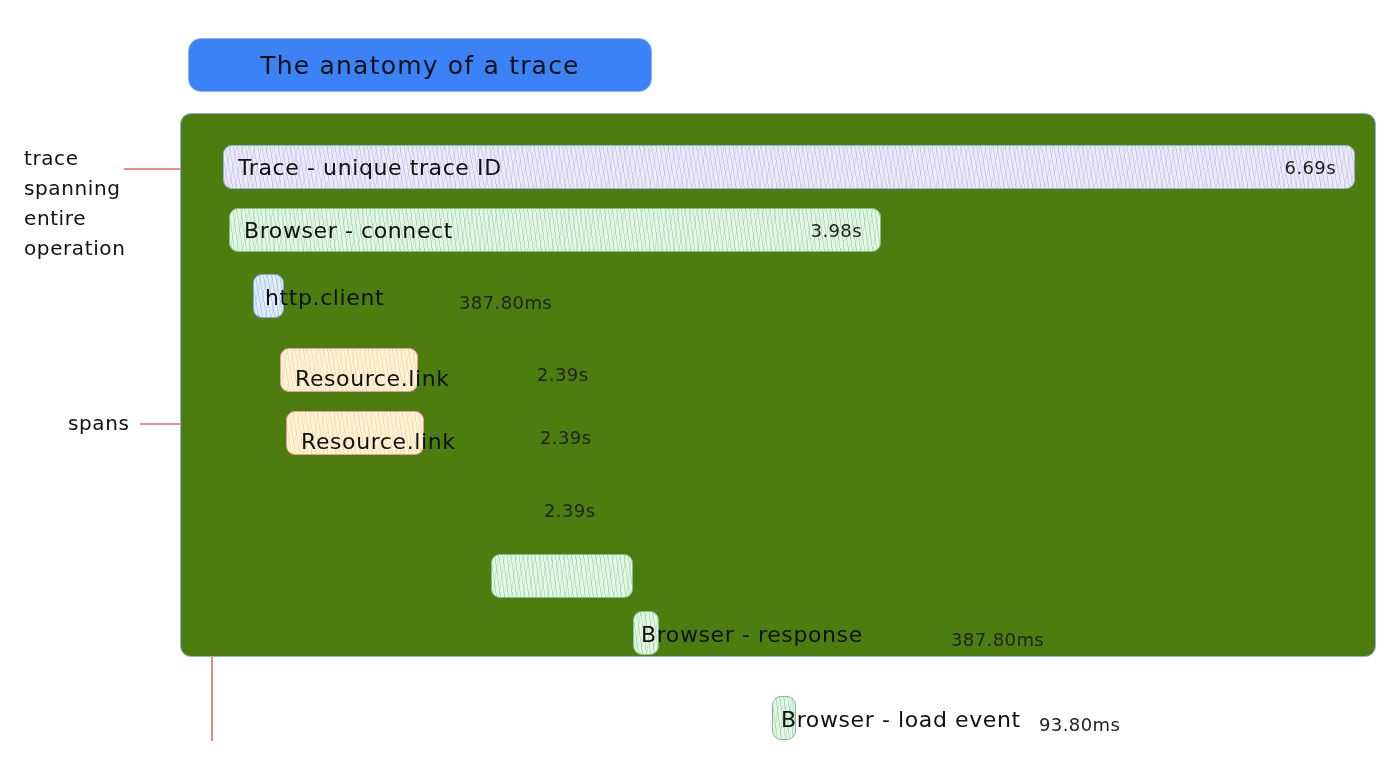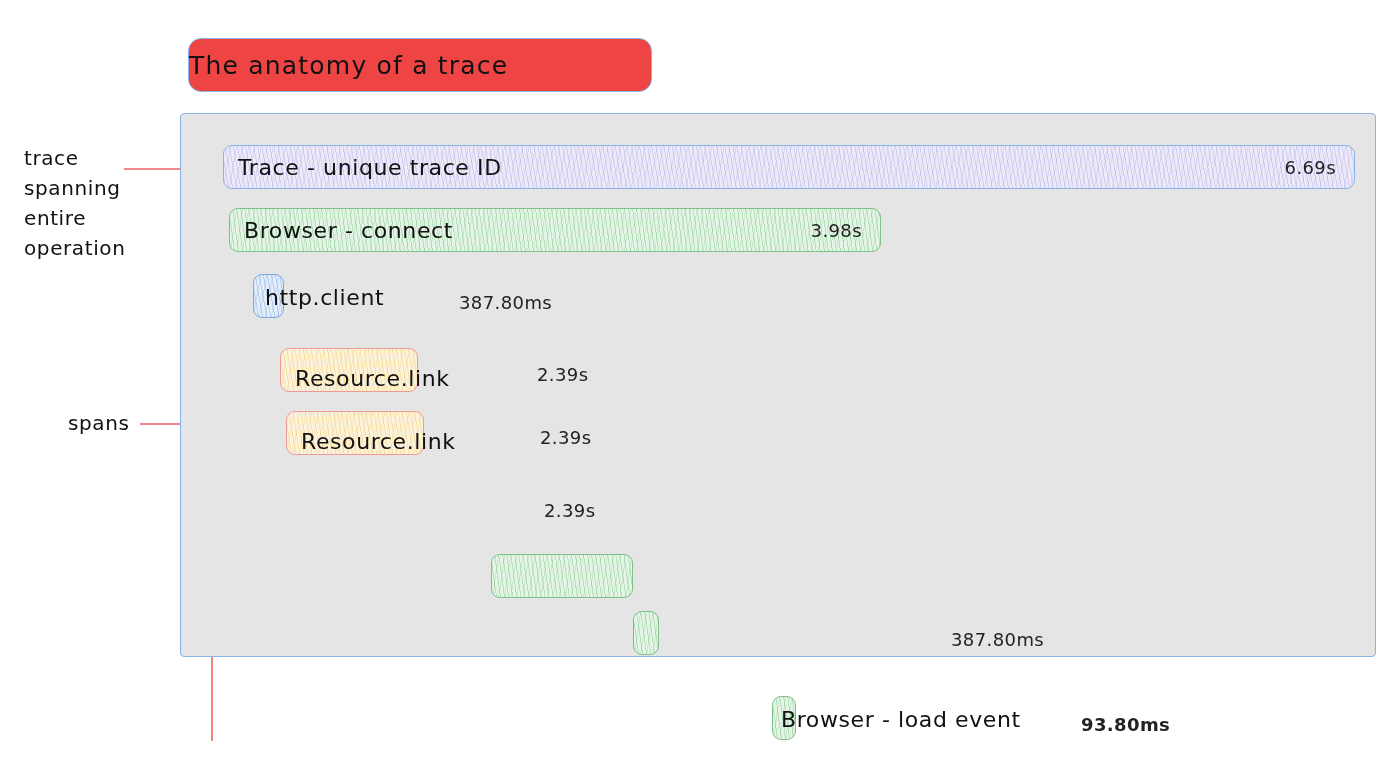--- a/index.html
+++ b/index.html
@@ -25,43 +25,43 @@
 
   
   #title-card {
     position: absolute;
     left: 188px;
     top: 38px;
     width: 464px;
     height: 54px;
     border: 1.6px solid #8ab4e8;
     border-radius: 13px;
-    background: #ef4444;
+    background: #3b82f6;
     display: flex;
     align-items: center;
-    justify-content: flex-start;
+    justify-content: center;
     box-sizing: border-box;
   }
   #title-card .t {
     font-size: 25px;
     color: #111;
     letter-spacing: 1.2px;
   }
 
   
   #trace-container {
     position: absolute;
     left: 180px;
     top: 113px;
     width: 1196px;
     height: 544px;
     border: 1.6px solid #8ab4e8;
-    border-radius: 4px;
+    border-radius: 11px;
     box-sizing: border-box;
-    background: #e5e5e5;
+    background: #4d7c0f;
   }
 
   
   .bar {
     position: absolute;
     box-sizing: border-box;
     border-radius: 9px;
     display: flex;
     align-items: center;
     height: 44px;
@@ -196,19 +196,20 @@
   <div class="bar fill-yellow" style="left:105px; top:297px; width:138px;">
     <span class="label hand">Resource.link</span>
   </div>
   <span class="dur-out hand" style="left:359px; top:313px;">2.39s</span>
 
   <span class="dur-out hand" style="left:363px; top:386px;">2.39s</span>
 
   <div class="bar fill-green" style="left:310px; top:440px; width:142px;"></div>
 
   <div class="bar fill-green" style="left:452px; top:497px; width:26px;"></div>
+  <span class="overflow-label hand" style="left:460px; top:508px;">Browser - response</span>
   <span class="dur-out hand" style="left:770px; top:515px;">387.80ms</span>
 
   <div class="bar fill-green" style="left:591px; top:582px; width:24px;"></div>
   <span class="overflow-label hand" style="left:600px; top:593px;">Browser - load event</span>
-  <span class="dur-out hand" style="left:900px; top:600px;font-weight:bold;">93.80ms</span>
+  <span class="dur-out hand" style="left:858px; top:600px;">93.80ms</span>
 
 </div>
 
 </body></html>

